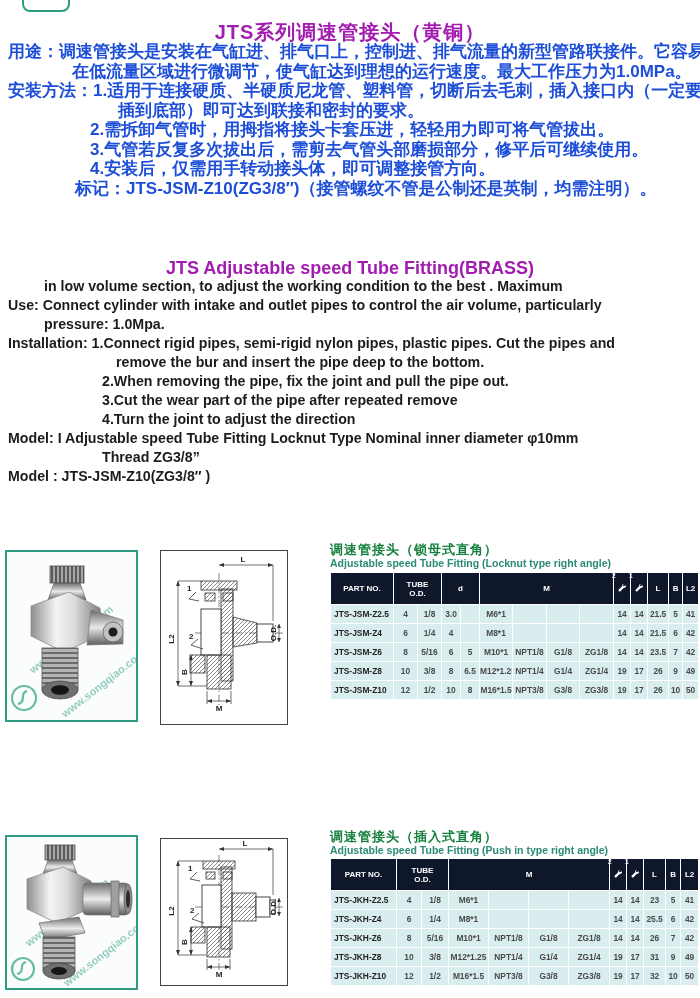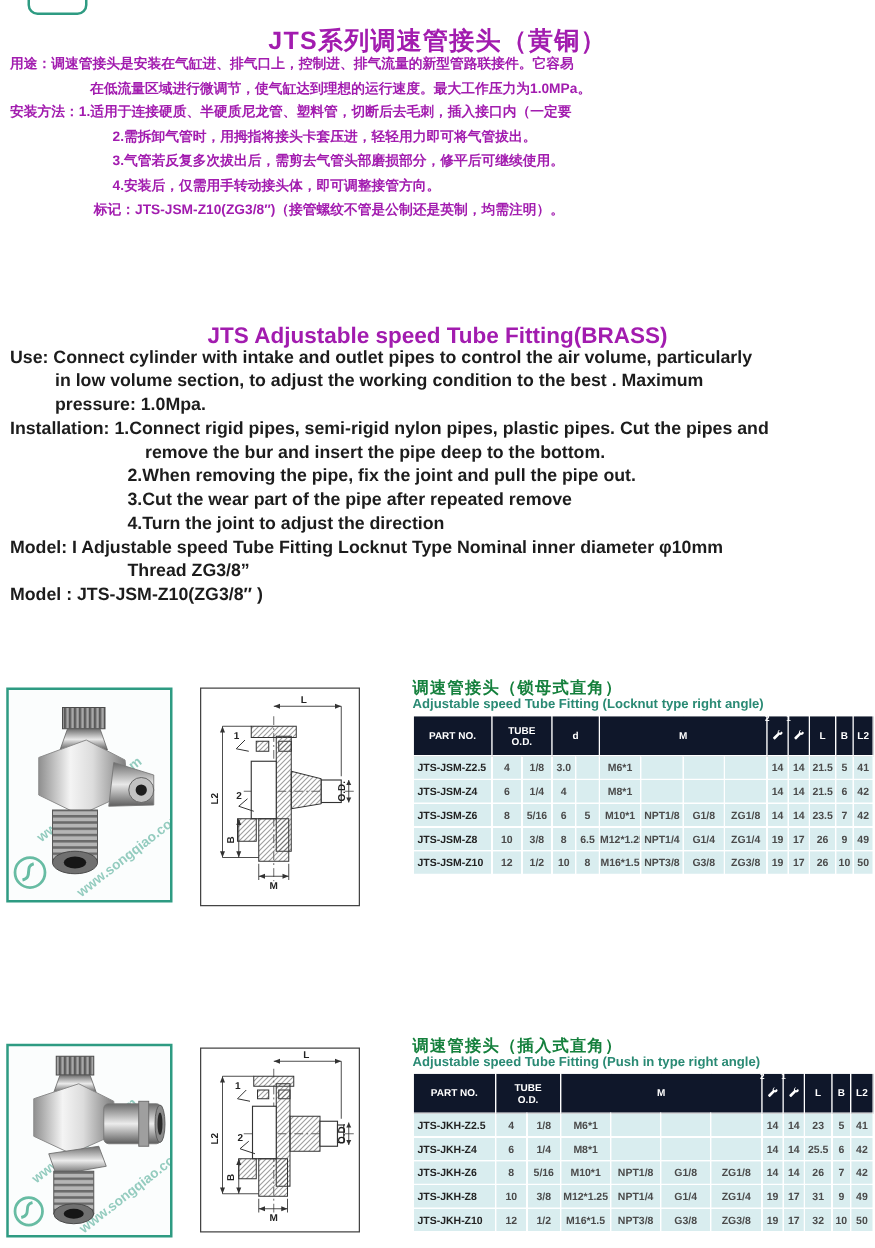--- a/index.html
+++ b/index.html
@@ -10,21 +10,21 @@
   
   .top-tab{position:absolute;left:22px;top:-16px;width:44px;height:24px;
            border:2px solid #2e9b82;border-radius:8px;background:#fff;}
 
   .title-cn{position:absolute;top:6px;left:0;width:100%;text-align:center;
             font-size:20px;font-weight:700;letter-spacing:1px;color:#a21caf;}
   .title-en{position:absolute;top:243px;left:0;width:100%;text-align:center;
             font-size:18px;font-weight:700;color:#a21caf;}
 
   .cn-block{position:absolute;top:42px;left:8px;width:688px;}
-  .cn-block .line{font-size:11px;font-weight:700;line-height:19.5px;color:#a21caf;white-space:nowrap;}
+  .cn-block .line{font-size:17px;font-weight:700;line-height:19.5px;color:#1d4ed8;white-space:nowrap;}
   .en-block{position:absolute;top:277px;left:8px;width:690px;}
   .en-block .line{font-size:14.2px;font-weight:700;line-height:19px;color:#1c1c1c;white-space:nowrap;}
 
   .ind-0{margin-left:0;}
   .ind-1{margin-left:64px;}
   .ind-2{margin-left:110px;}
   .ind-3{margin-left:82px;}
   .ind-4{margin-left:67px;}
   .eind-0{margin-left:0;}
   .eind-1{margin-left:36px;}
@@ -65,31 +65,32 @@
 <div class="page">
 
   <div class="top-tab"></div>
 
   <h1 class="title-cn">JTS系列调速管接头（黄铜）</h1>
 
   <div class="cn-block">
     <div class="line ind-0">用途：调速管接头是安装在气缸进、排气口上，控制进、排气流量的新型管路联接件。它容易</div>
     <div class="line ind-1">在低流量区域进行微调节，使气缸达到理想的运行速度。最大工作压力为1.0MPa。</div>
     <div class="line ind-0">安装方法：1.适用于连接硬质、半硬质尼龙管、塑料管，切断后去毛刺，插入接口内（一定要</div>
+    <div class="line ind-2">插到底部）即可达到联接和密封的要求。</div>
     <div class="line ind-3">2.需拆卸气管时，用拇指将接头卡套压进，轻轻用力即可将气管拔出。</div>
     <div class="line ind-3">3.气管若反复多次拔出后，需剪去气管头部磨损部分，修平后可继续使用。</div>
     <div class="line ind-3">4.安装后，仅需用手转动接头体，即可调整接管方向。</div>
     <div class="line ind-4">标记：JTS-JSM-Z10(ZG3/8″)（接管螺纹不管是公制还是英制，均需注明）。</div>
   </div>
 
   <h2 class="title-en">JTS Adjustable speed Tube Fitting(BRASS)</h2>
 
   <div class="en-block">
+    <div class="line eind-1">in  low volume section,  to  adjust  the  working  condition to the  best . Maximum</div>
     <div class="line eind-0">Use: Connect cylinder with intake  and outlet pipes to control the air  volume, particularly</div>
-    <div class="line eind-1">in  low volume section,  to  adjust  the  working  condition to the  best . Maximum</div>
     <div class="line eind-1">pressure: 1.0Mpa.</div>
     <div class="line eind-0">Installation: 1.Connect rigid pipes, semi-rigid nylon pipes, plastic pipes. Cut the pipes and</div>
     <div class="line eind-2">remove the bur and insert the pipe deep to the bottom.</div>
     <div class="line eind-3">2.When removing the pipe, fix the joint and pull the pipe out.</div>
     <div class="line eind-3">3.Cut the wear part of the pipe after repeated remove</div>
     <div class="line eind-3">4.Turn the joint to adjust the direction</div>
     <div class="line eind-0">Model:  I    Adjustable speed Tube Fitting Locknut Type  Nominal  inner diameter  φ10mm</div>
     <div class="line eind-4">Thread  ZG3/8”</div>
     <div class="line eind-0">Model : JTS-JSM-Z10(ZG3/8″ )</div>
   </div>

